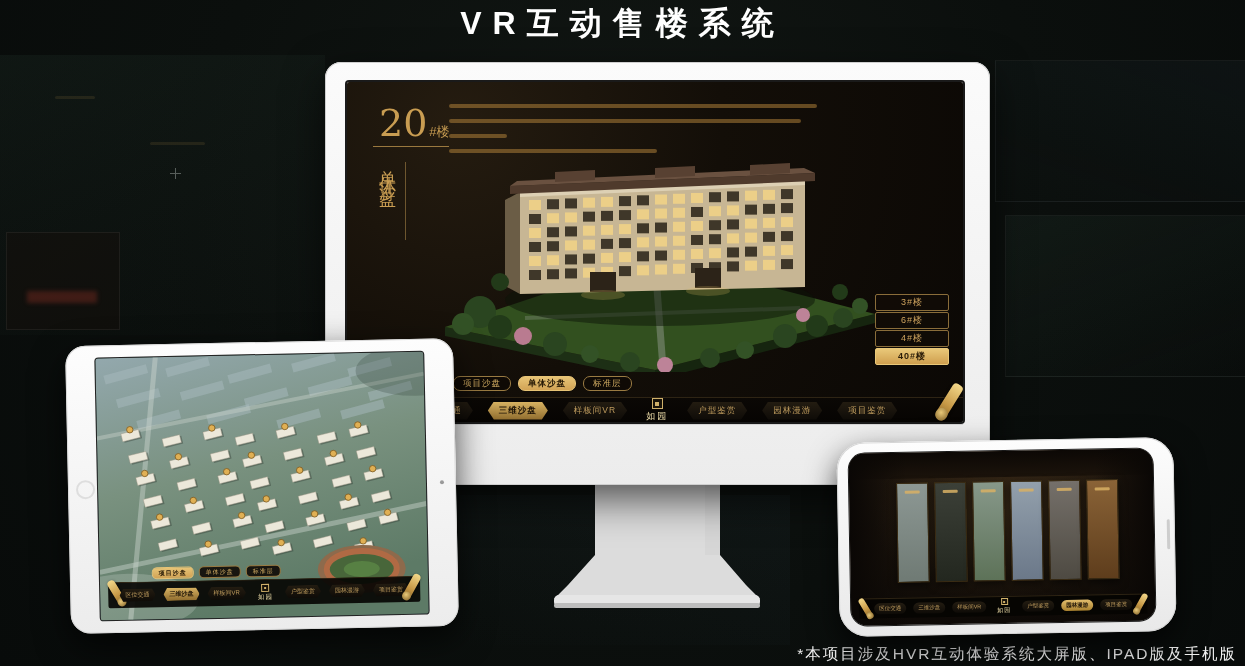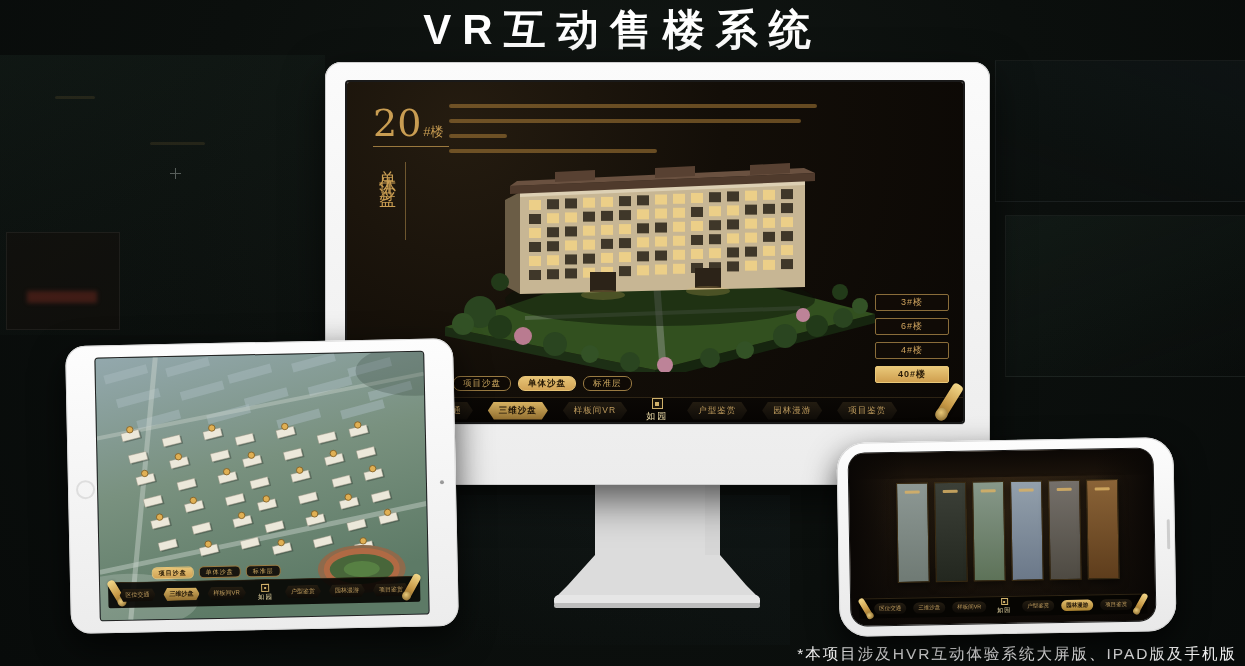--- a/index.html
+++ b/index.html
@@ -18,50 +18,50 @@
   .bg-redtext{position:absolute;left:20px;top:58px;width:70px;height:12px;
     background:rgba(190,60,45,.28);filter:blur(2px);}
   .bg-golddash{position:absolute;height:3px;background:rgba(195,155,85,.12);border-radius:2px;}
   .bg-star{position:absolute;left:170px;top:168px;width:11px;height:11px;opacity:.35;}
   .bg-star::before,.bg-star::after{content:"";position:absolute;background:#dfe8e2;}
   .bg-star::before{left:5px;top:0;width:1px;height:11px;}
   .bg-star::after{left:0;top:5px;width:11px;height:1px;}
 
   
   .page-title{position:absolute;top:2px;left:0;width:100%;text-align:center;
-    color:#ffffff;font-size:42px;font-weight:bold;letter-spacing:11px;}
+    color:#ffffff;font-size:32px;font-weight:bold;letter-spacing:11px;}
   .footnote{position:absolute;right:8px;top:644px;color:#f0f0f0;font-size:15.5px;
     letter-spacing:2px;}
 
   
   .monitor{position:absolute;left:325px;top:62px;width:665px;height:423px;
     background:linear-gradient(180deg,#fbfbfb,#ececec);border-radius:16px;
     box-shadow:0 14px 40px rgba(0,0,0,.65),0 0 0 1px #cfcfcf inset;z-index:2;}
   .monitor-screen{position:absolute;left:22px;top:20px;width:616px;height:340px;
     background:radial-gradient(circle at 18% 12%, #251c10 0%, #130e08 45%, #0b0805 100%);
     border-radius:2px;overflow:hidden;box-shadow:0 0 0 2px #1a1a1a;}
   .monitor-chinline{position:absolute;left:22px;top:362px;width:616px;height:1px;background:#d5d5d5;}
   .monitor-stand{position:absolute;left:430px;top:485px;width:450px;height:130px;z-index:1;}
 
   
   .m-headline{position:absolute;left:26px;top:22px;color:#c99d52;}
-  .m-headline .num{font-family:"DejaVu Serif",serif;font-size:38px;line-height:38px;}
+  .m-headline .num{font-family:"DejaVu Serif",serif;font-size:38px;line-height:38px;margin-left:6px;}
   .m-headline .suf{font-size:13px;margin-left:2px;}
   .m-headline-rule{position:absolute;left:26px;top:64px;width:76px;height:1px;
     background:rgba(185,145,75,.8);}
   .m-subtitle{position:absolute;left:30px;top:74px;writing-mode:vertical-rl;
     font-family:"DejaVu Serif",serif;font-size:17px;letter-spacing:7px;color:#c99d52;}
   .m-subtitle-line{position:absolute;left:58px;top:80px;width:1px;height:78px;
     background:rgba(190,150,80,.5);}
   .m-para{position:absolute;left:102px;top:22px;}
   .m-para .ln{height:4px;border-radius:2px;background:rgba(186,135,60,.5);margin-bottom:11px;}
 
   .bldg-svg{position:absolute;left:58px;top:40px;width:500px;height:250px;}
 
-  .bldg-buttons{position:absolute;left:528px;top:212px;display:flex;flex-direction:column;gap:7px;}
+  .bldg-buttons{position:absolute;left:528px;top:212px;display:flex;flex-direction:column;gap:1px;}
   .bldg-btn{width:72px;height:15px;line-height:15px;text-align:center;font-size:9px;
     color:#cfa45f;background:rgba(18,12,7,.85);border:1px solid #8a6d3a;border-radius:2px;
     letter-spacing:1px;cursor:pointer;}
   .bldg-btn.active{background:linear-gradient(180deg,#e9c879,#cf9f4f);color:#2a1c08;
     font-weight:bold;border-color:#e9c879;}
 
   .m-subtabs{position:absolute;left:106px;top:294px;display:flex;gap:7px;}
   .subtab{height:13px;line-height:13px;padding:0 9px;font-size:8.5px;border-radius:7px;
     color:#d3ad63;background:rgba(15,10,6,.9);border:1px solid #9a7b42;letter-spacing:1px;cursor:pointer;}
   .subtab.active{background:linear-gradient(180deg,#e7c476,#d2a355);color:#241705;

